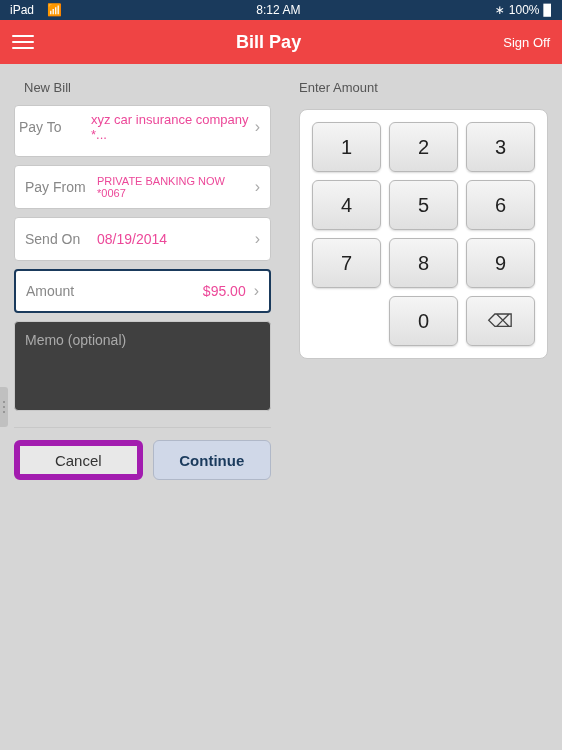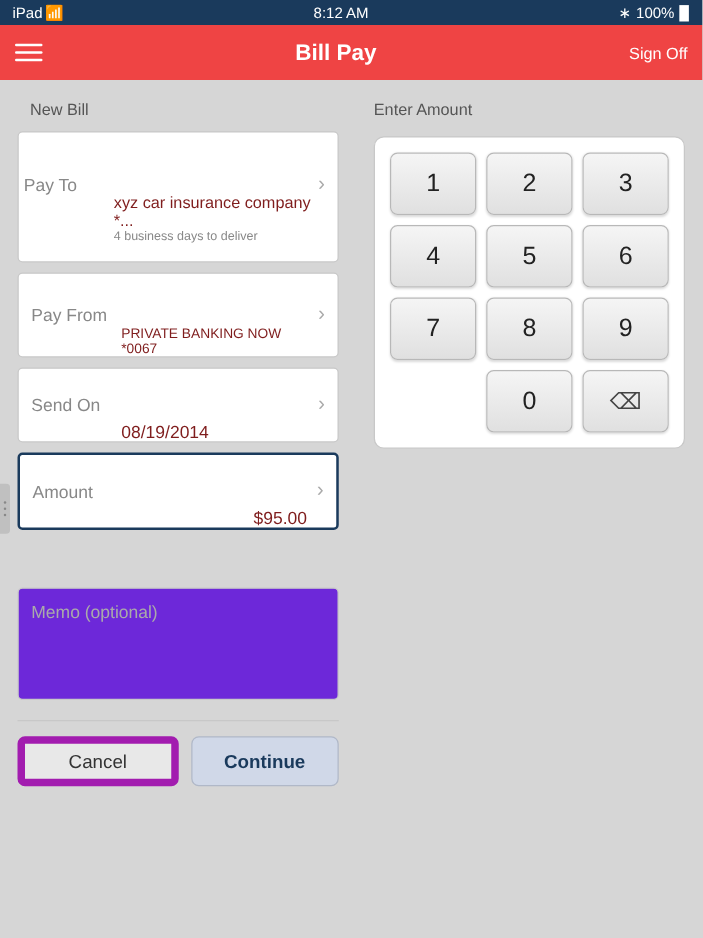--- a/index.html
+++ b/index.html
@@ -15,21 +15,21 @@
     .status-bar {
       background: #1a3a5c;
       color: white;
       font-size: 12px;
       display: flex;
       align-items: center;
       justify-content: space-between;
       padding: 0 10px;
       height: 20px;
     }
-    .status-left { display: flex; align-items: center; gap: 2px; }
+    .status-left { display: flex; align-items: center; gap: 13px; }
     .status-right { display: flex; align-items: center; gap: 4px; }
 
     
     .header {
       background: #ef4444;
       color: white;
       display: flex;
       align-items: center;
       justify-content: space-between;
       padding: 0 12px;
@@ -96,23 +96,22 @@
       cursor: pointer;
       position: relative;
     }
     .form-row-label {
       font-size: 14px;
       color: #888;
       min-width: 72px;
     }
     .form-row-value {
       font-size: 14px;
-      color: #7f1d1d;
+      color: #ec4899;
       flex: 1;
-      margin-top: 42px;
     }
     .form-row-sub {
       font-size: 10px;
       color: #888;
       position: absolute;
       bottom: 4px;
       right: 28px;
     }
     .chevron {
       font-size: 16px;
@@ -132,29 +131,28 @@
       margin-bottom: 8px;
       display: flex;
       align-items: center;
       padding: 0 10px;
       min-height: 44px;
       cursor: pointer;
     }
 
     
     .memo-box {
-      background: #6d28d9;
+      background: #404040;
       border: 1px solid #c8c8c8;
       border-radius: 4px;
       height: 90px;
       padding: 10px;
       font-size: 14px;
       color: #aaa;
       margin-bottom: 8px;
-      margin-top: 38px;
     }
 
     
     .drag-handle {
       position: absolute;
       left: 0;
       top: 50%;
       transform: translateY(-50%);
       width: 8px;
       height: 40px;
@@ -286,21 +284,20 @@
     </div>
 
     <div class="section-label" style="margin-left:10px;">New Bill</div>
 
     <div class="form-row" style="flex-direction:column; align-items:flex-start; padding: 6px 10px 14px 4px;">
       <div style="display:flex; align-items:center; width:100%;">
         <span class="form-row-label">Pay To</span>
         <span class="form-row-value pay-to-value">xyz car insurance company *... </span>
         <span class="chevron">›</span>
       </div>
-      <span class="form-row-sub" style="position:static; font-size:10px; color:#888; padding-left:72px;">4 business days to deliver</span>
     </div>
 
     <div class="form-row">
       <span class="form-row-label">Pay From</span>
       <span class="form-row-value" style="font-size:11px;">PRIVATE BANKING NOW *0067</span>
       <span class="chevron">›</span>
     </div>
 
     <div class="form-row">
       <span class="form-row-label">Send On</span>

